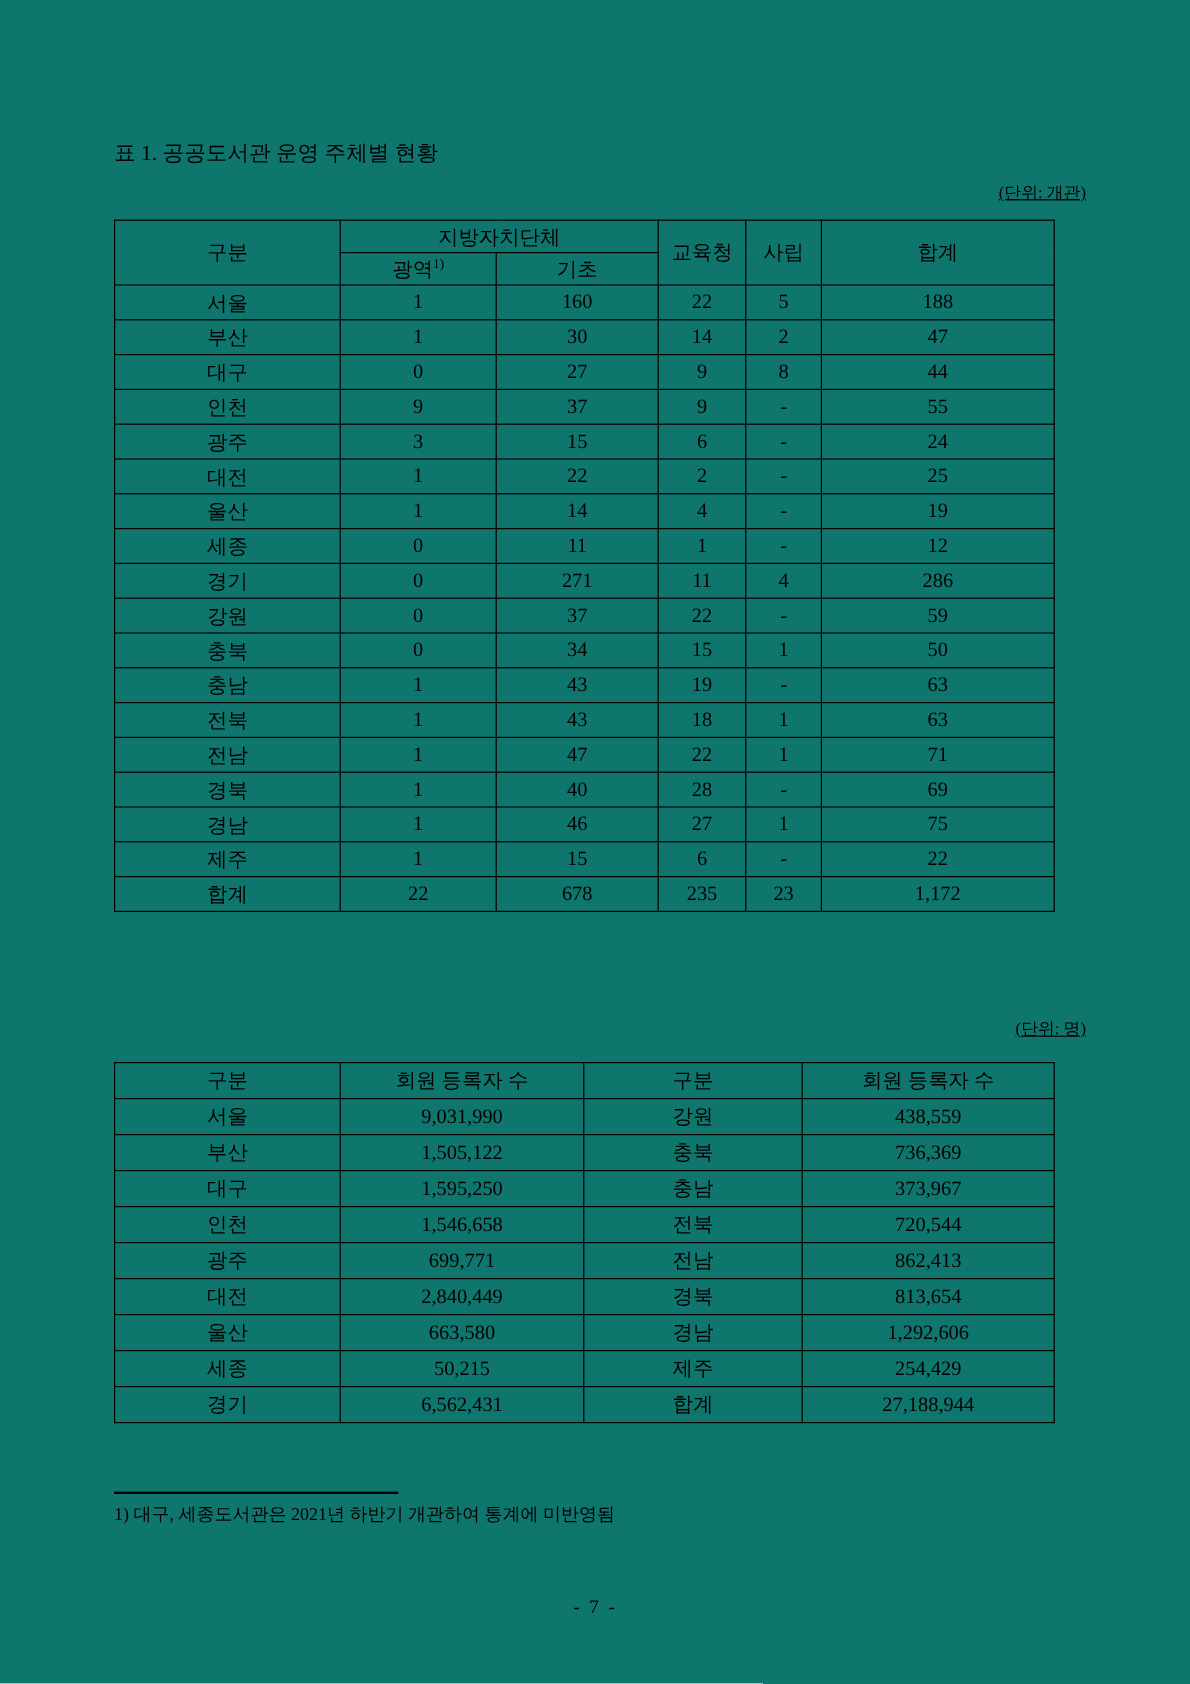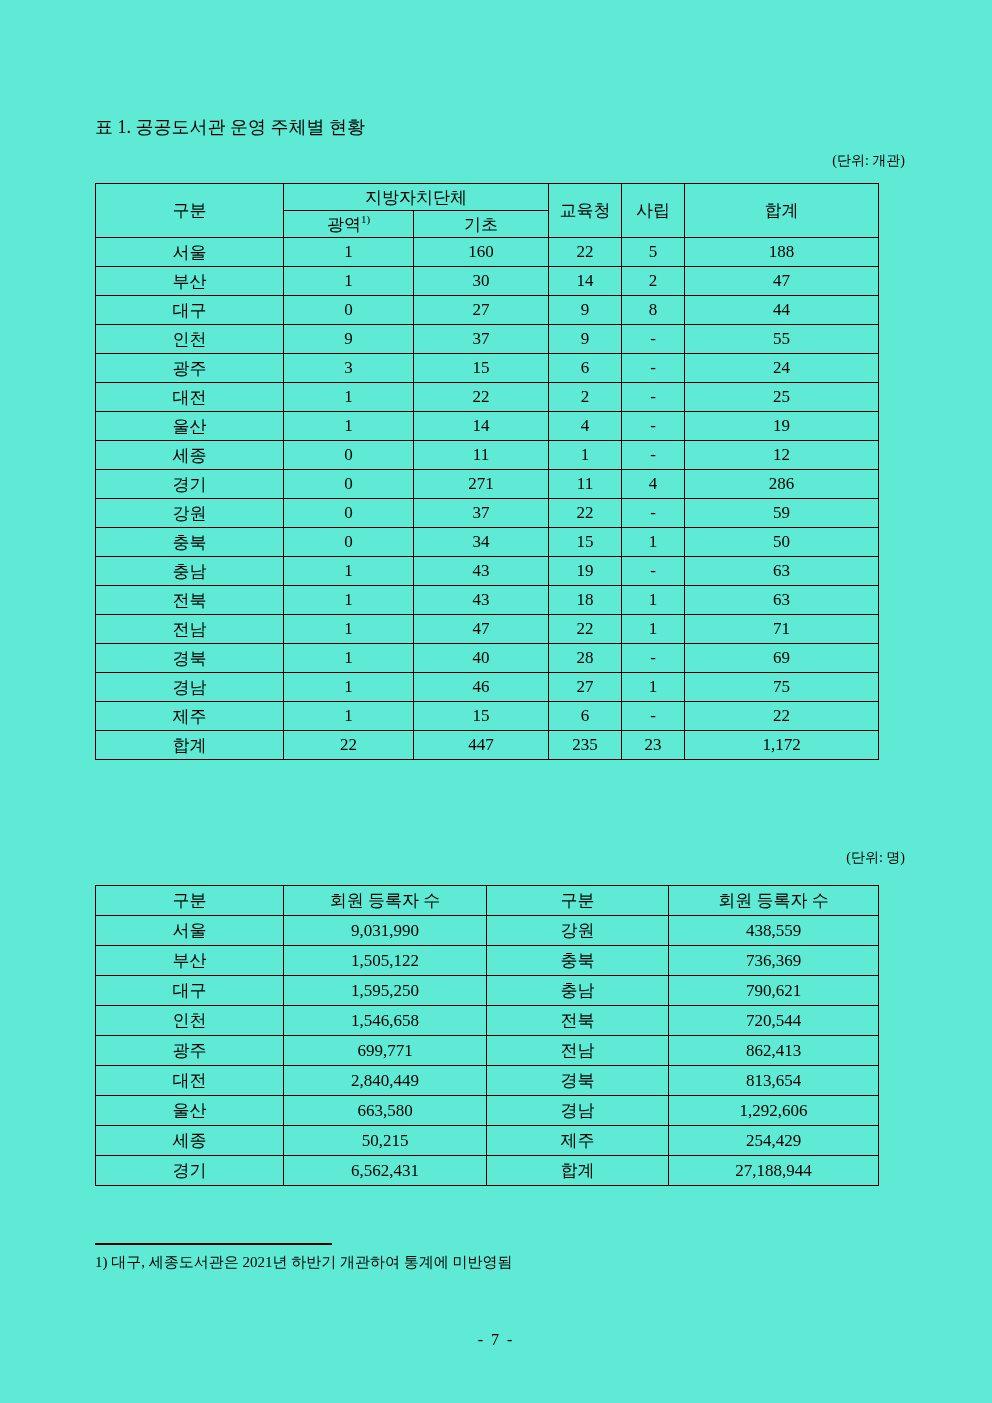--- a/index.html
+++ b/index.html
@@ -1,37 +1,38 @@
 <!DOCTYPE html>
 <html><head>
 <meta charset="utf-8">
 <style>
   html, body { margin: 0; padding: 0; background: #ffffff; }
   .page {
     position: relative;
     width: 992px;
     height: 1403px;
-    background: #5eead4;
+    background: #0f766e;
     color: #000000;
     font-family: "Liberation Serif", "DejaVu Serif", serif;
     overflow: hidden;
   }
   .doc-title {
     position: absolute;
     left: 95px;
     font-size: 18px;
     white-space: pre;
   }
   .title-1 { top: 115px; }
   .title-2 { top: 815px; }
   .unit-note {
     position: absolute;
     right: 87px;
     font-size: 14px;
     white-space: pre;
+    text-decoration: underline;
   }
   .unit-1 { top: 152px; }
   .unit-2 { top: 849px; }
   table.doc-table {
     position: absolute;
     left: 95px;
     width: 783px;
     border-collapse: collapse;
     table-layout: fixed;
   }
@@ -242,21 +243,21 @@
           <td>제주</td>
           <td>1</td>
           <td>15</td>
           <td>6</td>
           <td>-</td>
           <td>22</td>
         </tr>
       <tr>
           <td>합계</td>
           <td>22</td>
-          <td>447</td>
+          <td>678</td>
           <td>235</td>
           <td>23</td>
           <td>1,172</td>
         </tr>
     </tbody>
   </table>
 
   <div class="unit-note unit-2">(단위: 명)</div>
 
   <table class="doc-table table-2">
@@ -284,21 +285,21 @@
       <tr>
           <td>부산</td>
           <td>1,505,122</td>
           <td>충북</td>
           <td>736,369</td>
         </tr>
       <tr>
           <td>대구</td>
           <td>1,595,250</td>
           <td>충남</td>
-          <td>790,621</td>
+          <td>373,967</td>
         </tr>
       <tr>
           <td>인천</td>
           <td>1,546,658</td>
           <td>전북</td>
           <td>720,544</td>
         </tr>
       <tr>
           <td>광주</td>
           <td>699,771</td>

